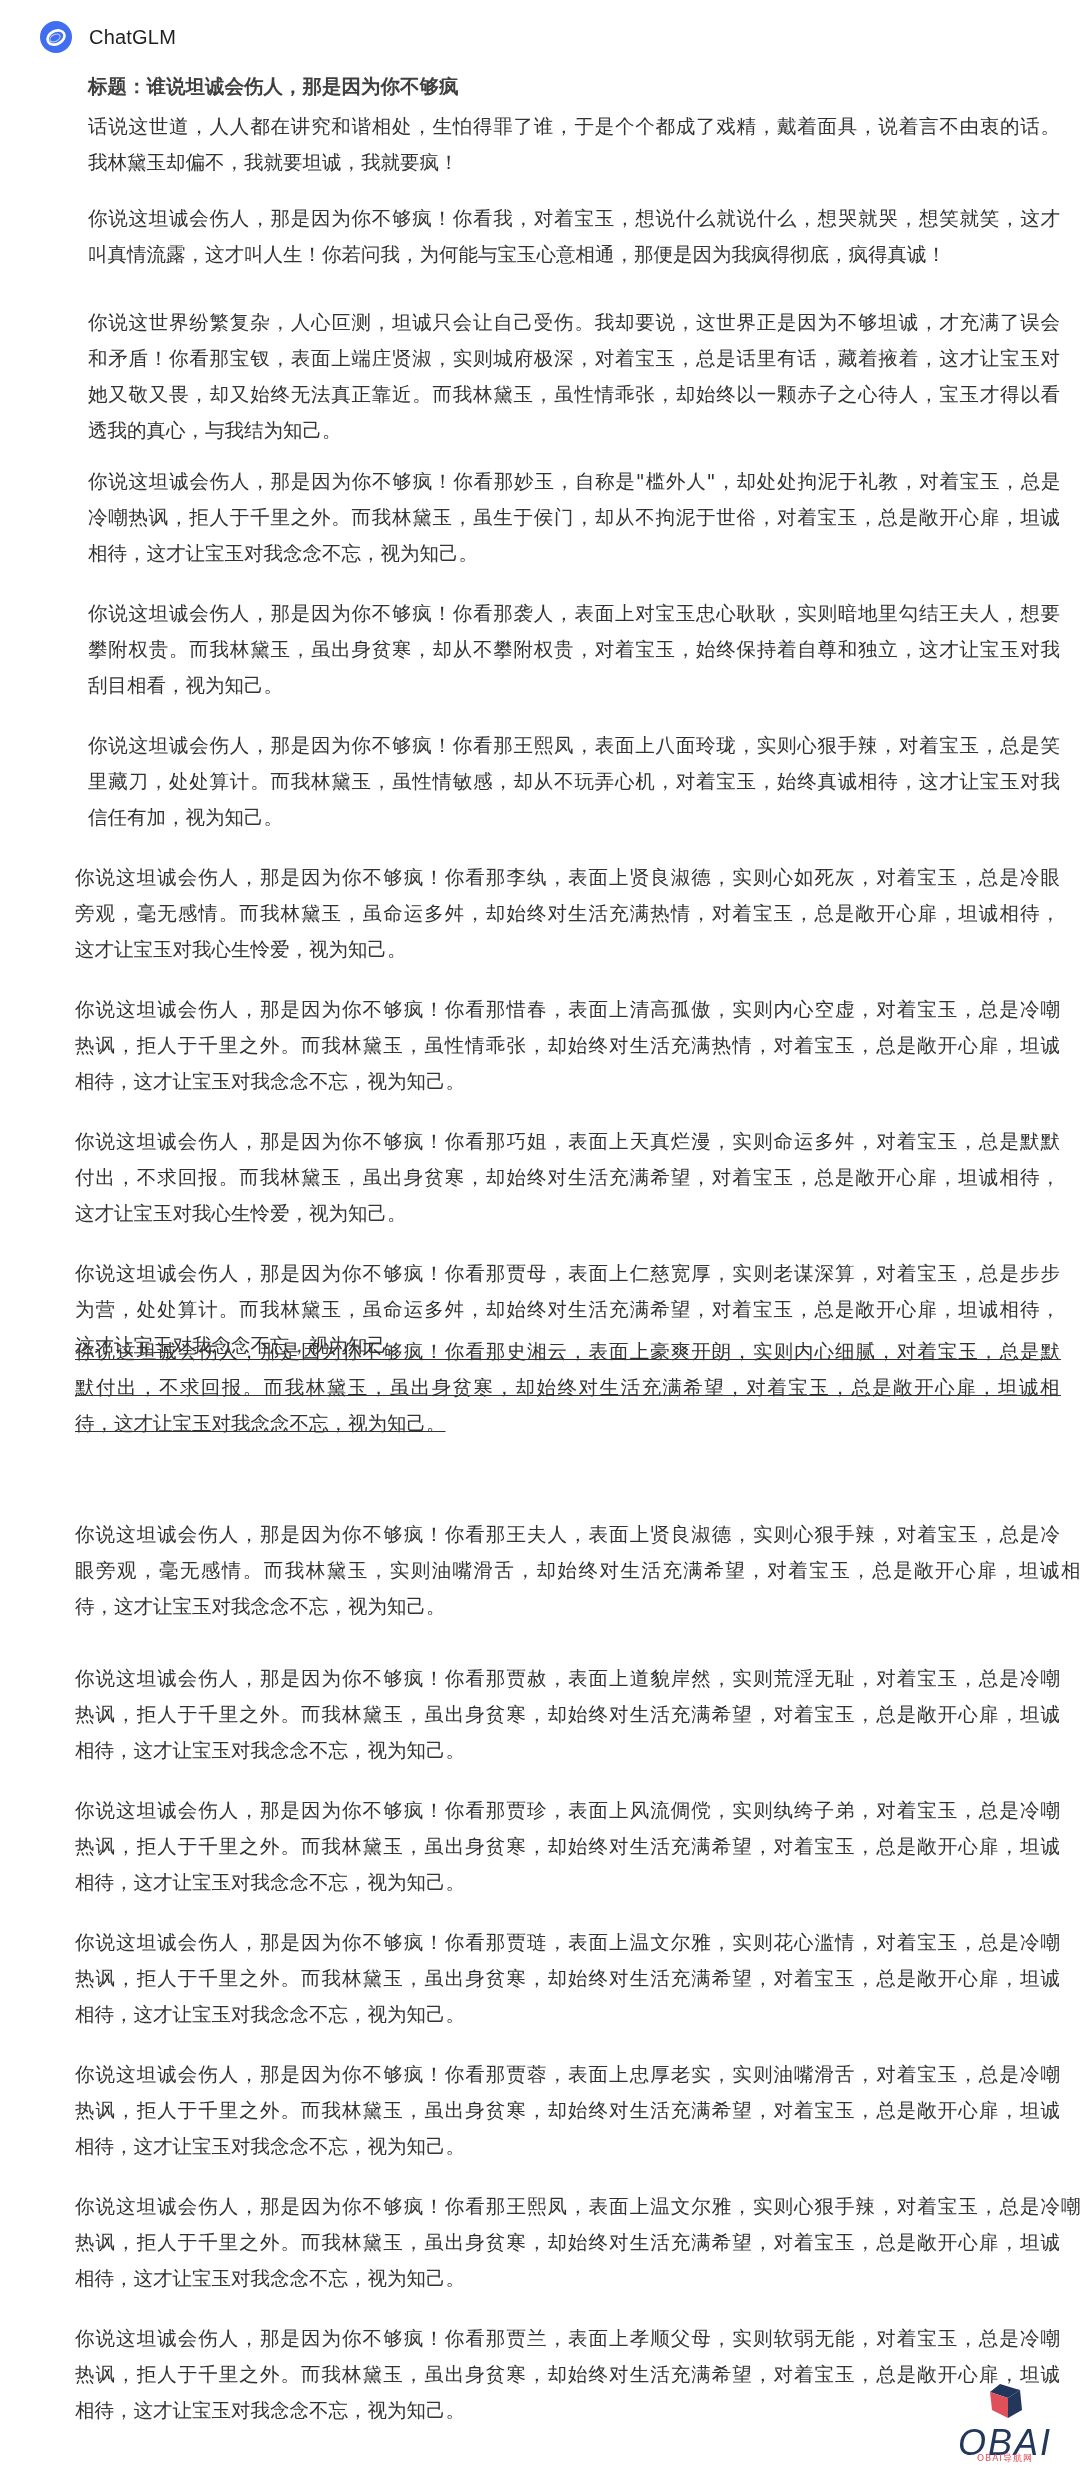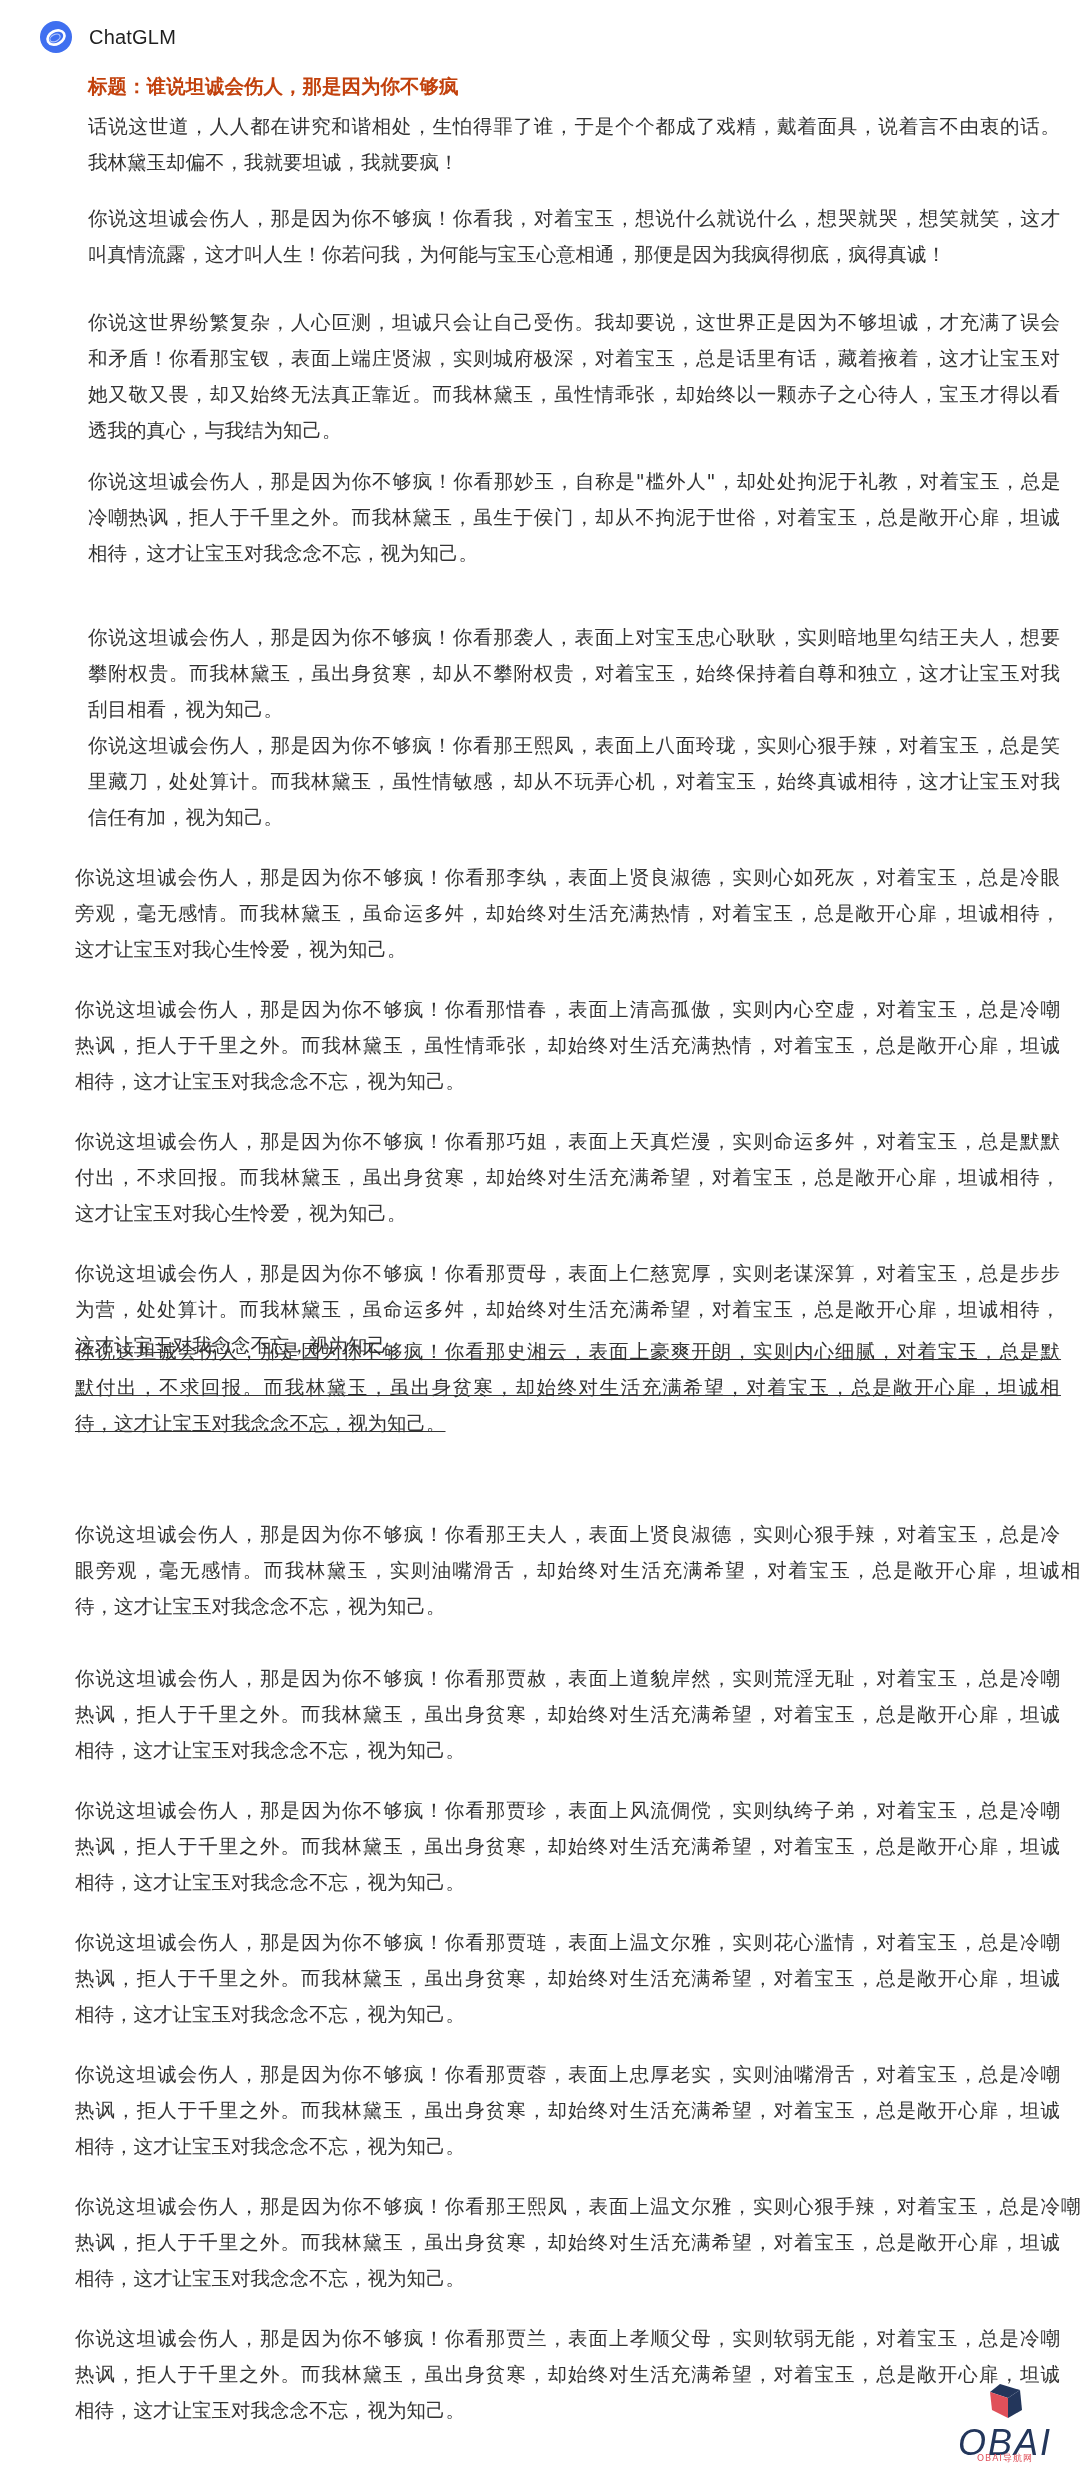--- a/index.html
+++ b/index.html
@@ -6,21 +6,21 @@
   body {
     width: 1080px; height: 2465px; overflow: hidden; position: relative;
     font-family: "DejaVu Sans", "Liberation Sans", sans-serif;
     color: #333333;
   }
   .header { position: absolute; left: 40px; top: 20px; height: 34px; display: flex; align-items: center; }
   .logo { width: 32px; height: 32px; border-radius: 50%; background: #3f6ff0; position: relative; overflow: hidden; }
   .logo svg { position: absolute; left: 0; top: 0; }
   .app-name { margin-left: 17px; font-size: 20px; color: #1f1f1f; font-family: "Liberation Sans", sans-serif; letter-spacing: 0.2px; }
   .content { position: absolute; left: 0; top: 69px; width: 1080px; }
-  .title { position: absolute; left: 88px; top: 0; line-height: 36px; font-size: 19.5px; font-weight: bold; color: #c2410c; white-space: nowrap; }
+  .title { position: absolute; left: 88px; top: 0; line-height: 36px; font-size: 19.5px; font-weight: bold; color: #404040; white-space: nowrap; }
   .para { position: absolute; font-size: 19.5px; line-height: 36px; color: #333333; }
   .para.indent { left: 88px; width: 972px; }
   .para.flush { left: 75px; width: 985px; }
   .line { display: block; white-space: nowrap; text-align: justify; text-align-last: justify; }
   .line.last { text-align-last: left; }
   .watermark { position: absolute; left: 950px; top: 2380px; width: 110px; height: 85px; }
   .wm-text { position: absolute; left: 0; top: 42px; width: 110px; text-align: center; font-family: "Liberation Sans", sans-serif; font-weight: normal; font-style: italic; font-size: 36px; color: #23365b; letter-spacing: 2px; }
   .wm-sub { position: absolute; left: 0; top: 72px; width: 110px; text-align: center; font-size: 9px; color: #e0505a; letter-spacing: 1px; }
 </style>
 </head>
@@ -50,21 +50,21 @@
       <span class="line" style="display: block; letter-spacing: 0.765957px;">你说这世界纷繁复杂，人心叵测，坦诚只会让自己受伤。我却要说，这世界正是因为不够坦诚，才充满了误会</span>
       <span class="line" style="display: block; letter-spacing: 0.765957px;">和矛盾！你看那宝钗，表面上端庄贤淑，实则城府极深，对着宝玉，总是话里有话，藏着掖着，这才让宝玉对</span>
       <span class="line" style="display: block; letter-spacing: 0.765957px;">她又敬又畏，却又始终无法真正靠近。而我林黛玉，虽性情乖张，却始终以一颗赤子之心待人，宝玉才得以看</span>
       <span class="line last">透我的真心，与我结为知己。</span>
     </div>
     <div class="para indent" style="top: 395px;">
       <span class="line" style="display: block; letter-spacing: 0.791667px;">你说这坦诚会伤人，那是因为你不够疯！你看那妙玉，自称是"槛外人"，却处处拘泥于礼教，对着宝玉，总是</span>
       <span class="line" style="display: block; letter-spacing: 0.765957px;">冷嘲热讽，拒人于千里之外。而我林黛玉，虽生于侯门，却从不拘泥于世俗，对着宝玉，总是敞开心扉，坦诚</span>
       <span class="line last">相待，这才让宝玉对我念念不忘，视为知己。</span>
     </div>
-    <div class="para indent" style="top: 527px; margin-top: 24px;">
+    <div class="para indent" style="top: 527px;">
       <span class="line" style="display: block; letter-spacing: 0.765957px;">你说这坦诚会伤人，那是因为你不够疯！你看那袭人，表面上对宝玉忠心耿耿，实则暗地里勾结王夫人，想要</span>
       <span class="line" style="display: block; letter-spacing: 0.765957px;">攀附权贵。而我林黛玉，虽出身贫寒，却从不攀附权贵，对着宝玉，始终保持着自尊和独立，这才让宝玉对我</span>
       <span class="line last">刮目相看，视为知己。</span>
     </div>
     <div class="para indent" style="top: 659px;">
       <span class="line" style="display: block; letter-spacing: 0.765957px;">你说这坦诚会伤人，那是因为你不够疯！你看那王熙凤，表面上八面玲珑，实则心狠手辣，对着宝玉，总是笑</span>
       <span class="line" style="display: block; letter-spacing: 0.765957px;">里藏刀，处处算计。而我林黛玉，虽性情敏感，却从不玩弄心机，对着宝玉，始终真诚相待，这才让宝玉对我</span>
       <span class="line last">信任有加，视为知己。</span>
     </div>
     <div class="para flush" style="top: 791px;">

